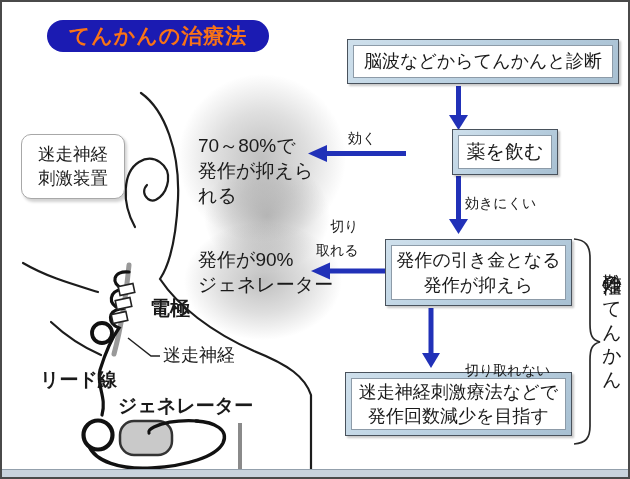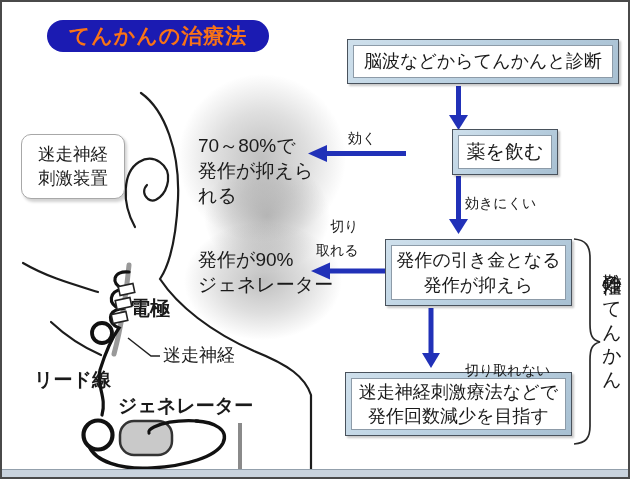--- a/index.html
+++ b/index.html
@@ -60,23 +60,23 @@
 
   #device-label {
     position:absolute; left:19px; top:132px; width:102px; height:63px;
     background:#fff; border:1.5px solid #a8a8a8; border-radius:10px;
     box-shadow:2px 2.5px 3px rgba(0,0,0,0.18);
     display:flex; flex-direction:column; align-items:center; justify-content:center;
     font-size:17.5px; line-height:1.35;
   }
 
   .part-lbl { position:absolute; white-space:nowrap; }
-  #lbl-electrode { left:128px; top:293px; font-size:20px; font-weight:bold;text-align:center; }
+  #lbl-electrode { left:148px; top:293px; font-size:20px; font-weight:bold;text-align:center; }
   #lbl-nerve     { left:161px; top:341px; font-size:18px; }
-  #lbl-lead      { left:32px;  top:365px; font-size:19px; font-weight:bold; }
+  #lbl-lead      { left:38px;  top:365px; font-size:19px; font-weight:bold; }
   #lbl-generator { left:116px; top:391px; font-size:19px; font-weight:bold; }
 
   #bottom-strip {
     position:absolute; left:0; right:0; bottom:0; height:7px;
     background:#c9d3dd; border-top:1px solid #93a0ac;
   }
 </style>
 </head>
 <body>
 

